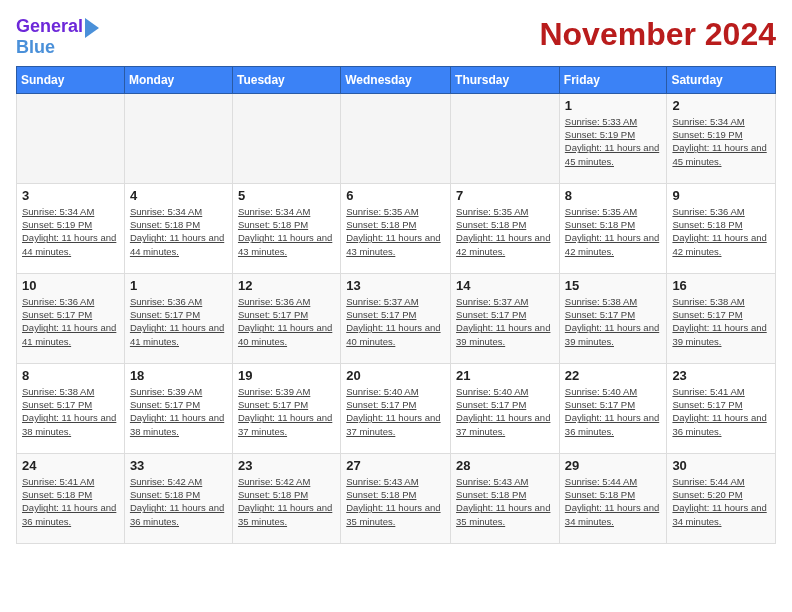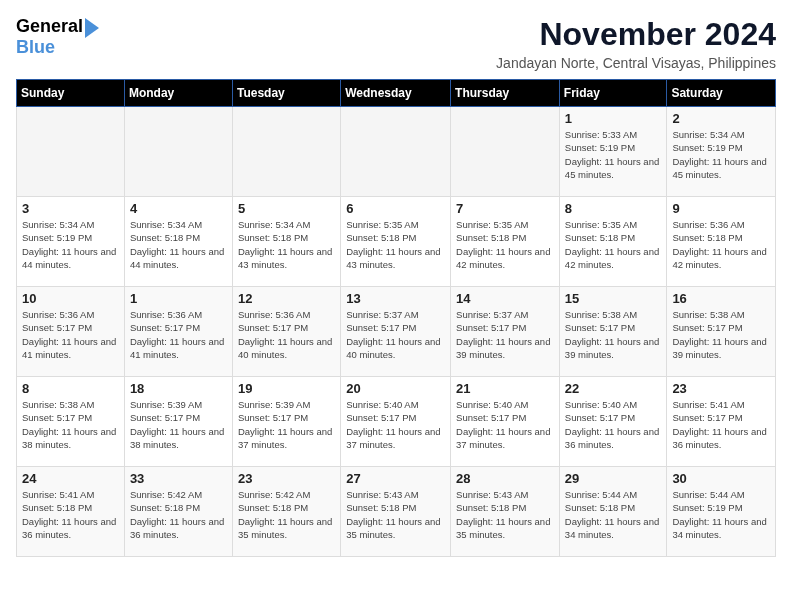--- a/index.html
+++ b/index.html
@@ -21,52 +21,52 @@
       align-items: center;
       gap: 0;
     }
     .logo-text {
       font-size: 18px;
       font-weight: bold;
       color: #333;
       line-height: 1.1;
     }
     .logo-text span {
-      color: #000000;
+      color: #6d28d9;
       margin-top: 19px;
     }
     .logo-arrow {
       width: 0;
       height: 0;
       border-top: 10px solid transparent;
       border-bottom: 10px solid transparent;
       border-left: 14px solid #4a90d9;
       margin-left: 2px;
       margin-top: 2px;
     }
     .title-area {
       text-align: right;
     }
     .month-title {
       font-size: 32px;
       font-weight: bold;
-      color: #0f172a;
+      color: #b91c1c;
     }
     .subtitle {
       font-size: 14px;
       color: #555;
       margin-top: 2px;
     }
     .calendar {
       width: 100%;
       border-collapse: collapse;
       margin-top: 8px;
     }
     .calendar thead th {
-      background: #000000;
+      background: #3b82f6;
       color: #fff;
       font-size: 12px;
       font-weight: bold;
       padding: 6px 4px;
       text-align: left;
       border: 1px solid #2a5aa4;
       margin-top: 44px;
     }
     .calendar tbody td {
       vertical-align: top;
@@ -88,20 +88,21 @@
       font-size: 13px;
       font-weight: bold;
       color: #222;
       display: block;
       margin-bottom: 2px;
     }
     .day-info {
       font-size: 9.5px;
       color: #444;
       line-height: 1.4;
+      text-decoration: underline;
     }
     .empty-cell {
       background: #f5f5f5 !important;
     }
   </style>
 </head>
 <body>
 
 <div class="header">
   <div class="logo">
@@ -110,21 +111,20 @@
         <span class="logo-text">
           <span>General</span>
         </span>
         <div class="logo-arrow"></div>
       </div>
       <span class="logo-text" style="color:#4a90d9;font-weight:bold;text-align:right;">Blue</span>
     </div>
   </div>
   <div class="title-area">
     <div class="month-title">November 2024</div>
-    <div class="subtitle">Jandayan Norte, Central Visayas, Philippines</div>
   </div>
 </div>
 
 <table class="calendar">
   <thead>
     <tr>
     <th>Sunday</th>
         <th>Monday</th>
         <th>Tuesday</th>
         <th>Wednesday</th>
@@ -318,18 +318,18 @@
         </td>
         <td>
           <span class="day-number">29</span>
           <div class="day-info">Sunrise: 5:44 AM
 Sunset: 5:18 PM
 Daylight: 11 hours and 34 minutes.</div>
         </td>
         <td>
           <span class="day-number">30</span>
           <div class="day-info">Sunrise: 5:44 AM
-Sunset: 5:19 PM
+Sunset: 5:20 PM
 Daylight: 11 hours and 34 minutes.</div>
         </td>
       </tr>
     </tbody>
 </table>
 
 </body></html>

